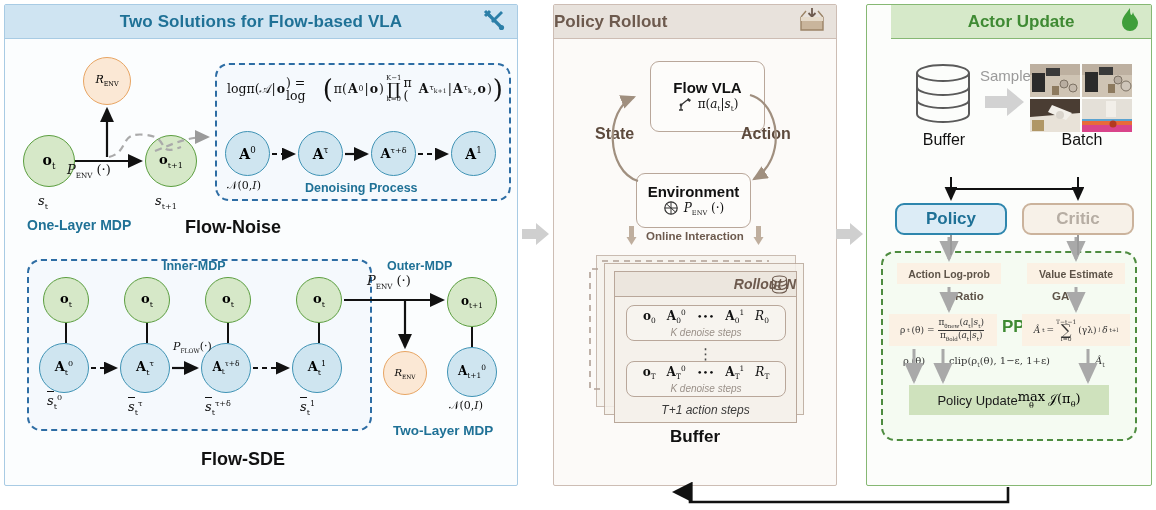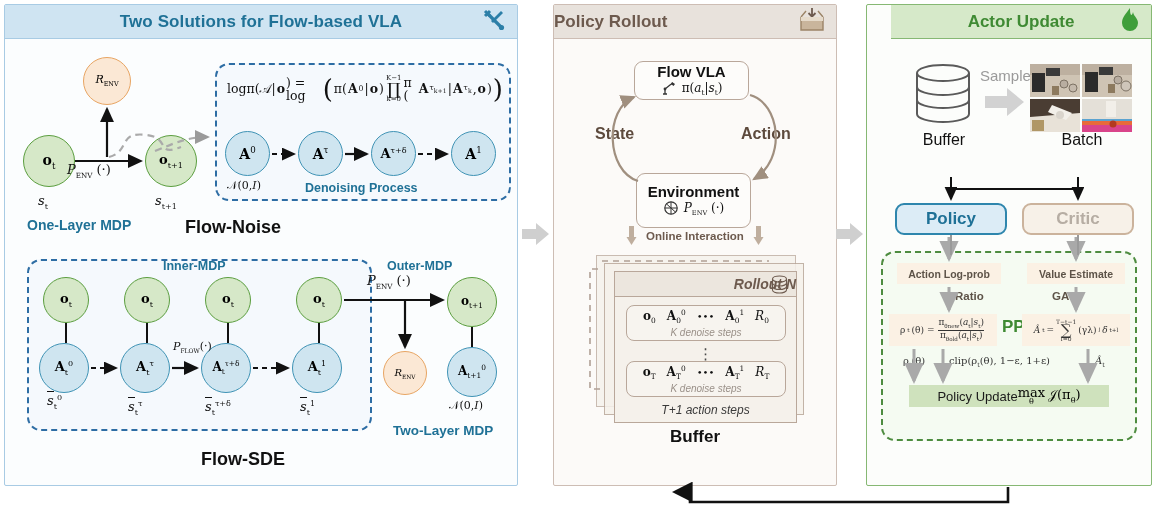--- a/index.html
+++ b/index.html
@@ -285,21 +285,21 @@
       <svg width="28" height="26" viewBox="0 0 28 26">
         <path d="M3 10 L3 23 L25 23 L25 10" fill="#c9b59c" stroke="#9c8467" stroke-width="1.4"></path>
         <path d="M3 10 L8 4 M25 10 L20 4" stroke="#9c8467" stroke-width="1.4" fill="none"></path>
         <path d="M14 1 L14 9 M10.5 6 L14 9.6 L17.5 6" stroke="#6d5a4e" stroke-width="1.8" fill="none"></path>
         <rect x="3" y="10" width="22" height="4" fill="#e6dbcb"></rect>
       </svg>
     </span>
   </div>
 
   <div style="position:absolute; left:0; top:34px; width:282px; height:185px;">
-    <div class="mbox" style="left:80px; top:22px; width:115px; height:39px;">
+    <div class="mbox" style="left:96px; top:22px; width:115px; height:71px;">
       <span class="t1">Flow VLA</span>
       <span class="t2">
         <span>
           <svg width="16" height="16" viewBox="0 0 16 16">
             <path d="M2 14 L6 14 M4 14 L4 9 L9 5 L12 3" stroke="#333" stroke-width="1.3" fill="none"></path>
             <circle cx="4" cy="9" r="1.4" fill="#333"></circle>
             <path d="M11 2 L14 4 L12.5 6 L10 4 Z" fill="#333"></path>
           </svg>
         </span>
         <span>π(<i>a</i><sub>t</sub>|<i>s</i><sub>t</sub>)</span>
@@ -506,21 +506,21 @@
           <span style="font-size:6px;">l=0</span>
         </span>
         (γλ)<sup><i>l</i></sup><i>δ</i><sub>t+l</sub>
       </span>
     </div>
 
     <span style="position:absolute; left:36px; top:122px; font-size:10px; font-family:'DejaVu Serif',serif; color:#333;">ρ<sub>t</sub>(θ)</span>
     <span style="position:absolute; left:82px; top:122px; font-size:10px; font-family:'DejaVu Serif',serif; color:#333;">clip(ρ<sub>t</sub>(θ), 1−ε, 1+ε)</span>
     <span style="position:absolute; left:228px; top:122px; font-size:10px; font-family:'DejaVu Serif',serif; color:#333;"><i>Â</i><sub>t</sub></span>
 
-    <div style="position:absolute; left:42px; top:152px; width:200px; height:22px; background:#cfe2bd;
+    <div style="position:absolute; left:42px; top:152px; width:200px; height:30px; background:#cfe2bd;
                 display:flex; align-items:center; justify-content:center; ">
       <span style="font-size:13px; color:#1a1a1a;">Policy Update</span>
       <span style="font-size:13px; font-family:'DejaVu Serif',serif; display:inline-flex; align-items:center;">
         <span style="display:inline-flex; flex-direction:column; align-items:center; line-height:.9;">
           <span>max</span>
             <span style="font-size:.62em;">θ</span>
         </span>
         <span style="margin-left:3px;">𝒥(π<sub>θ</sub>)</span>
       </span>
     </div>

